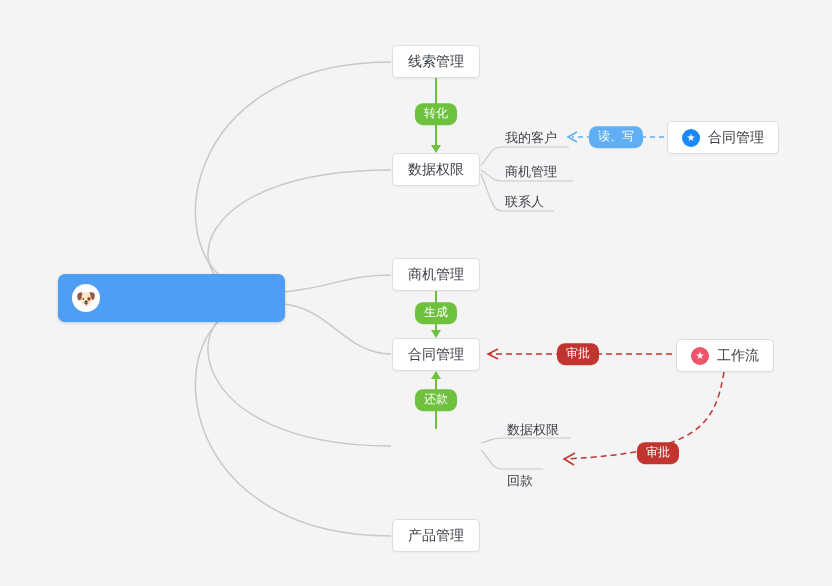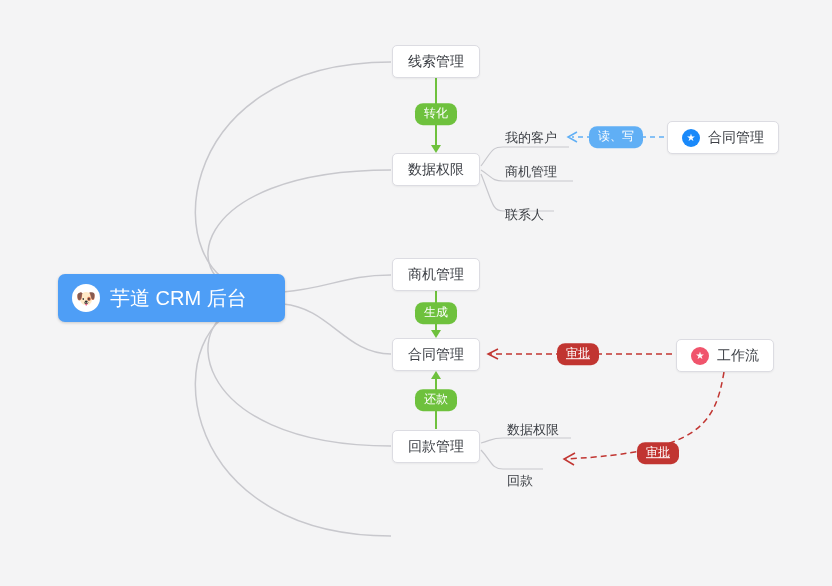--- a/index.html
+++ b/index.html
@@ -22,29 +22,29 @@
     position:absolute;left:392px;width:88px;height:33px;background:#fff;
     border:1px solid #dcdce2;border-radius:5px;display:flex;align-items:center;
     justify-content:center;font-size:14px;color:#3d4046;z-index:2;
     box-shadow:0 1px 2px rgba(0,0,0,.05);box-sizing:border-box;cursor:pointer;white-space:nowrap;
   }
   .t-leads{top:45px}.t-customers{top:153px}.t-business{top:258px}
   .t-contract{top:338px}.t-receivable{top:430px}.t-product{top:519px}
   .child-label{
     position:absolute;font-size:13px;color:#3d4046;z-index:2;cursor:pointer;white-space:nowrap;
   }
-  .c-my{left:505px;top:129px}.c-public{left:505px;top:163px}.c-contact{left:505px;top:206px}
+  .c-my{left:505px;top:129px}.c-public{left:505px;top:163px}.c-contact{left:505px;top:193px}
   .c-plan{left:507px;top:421px}.c-receipt{left:507px;top:472px}
   .badge{
     position:absolute;transform:translate(-50%,-50%);color:#fff;font-size:12px;
     padding:3px 9px;border-radius:8px;z-index:4;white-space:nowrap;line-height:1.3;
   }
   .badge.green{background:#6ec13d;}
   .badge.blue{background:#60aff5;}
-  .badge.red{background:#c13531;text-decoration:underline;}
+  .badge.red{background:#c13531;}
   .b-convert{left:436px;top:114px}.b-generate{left:436px;top:313px}.b-repay{left:436px;top:400px}
   .b-readwrite{left:616px;top:137px}.b-approve1{left:578px;top:354px}.b-approve2{left:658px;top:453px}
   .side-node{
     position:absolute;height:33px;background:#fff;border:1px solid #dcdce2;border-radius:5px;
     display:flex;align-items:center;gap:8px;padding:0 14px;box-sizing:border-box;
     font-size:14px;color:#3d4046;z-index:2;box-shadow:0 1px 2px rgba(0,0,0,.05);
     cursor:pointer;white-space:nowrap;
   }
   .s-permission{left:667px;top:121px}
   .s-workflow{left:676px;top:339px}
@@ -98,37 +98,36 @@
       <polyline points="498,349 488,354 498,359"></polyline>
       <path d="M 724 372 C 715 424, 700 452, 566 459" stroke-dasharray="6 4"></path>
       <polyline points="575,453 564,459 574,465"></polyline>
     </g>
   </svg>
 
   <div class="root-node">
     <span class="root-emoji">
       <span>🐶</span>
     </span>
-    <span>芋道 CRM 后台</span>
   </div>
 
   <div class="topic t-leads">
     <span>线索管理</span>
   </div>
   <div class="topic t-customers">
     <span>数据权限</span>
   </div>
   <div class="topic t-business">
     <span>商机管理</span>
   </div>
   <div class="topic t-contract">
     <span>合同管理</span>
   </div>
-  <div class="topic t-receivable">
-    <span>回款管理</span>
+  <div class="topic t-product">
+    <span>产品管理</span>
   </div>
 
   <div class="child-label c-my">我的客户</div>
   <div class="child-label c-public">商机管理</div>
   <div class="child-label c-contact">联系人</div>
   <div class="child-label c-plan">数据权限</div>
   <div class="child-label c-receipt">回款</div>
 
   <div class="badge green b-convert">转化</div>
   <div class="badge green b-generate">生成</div>

